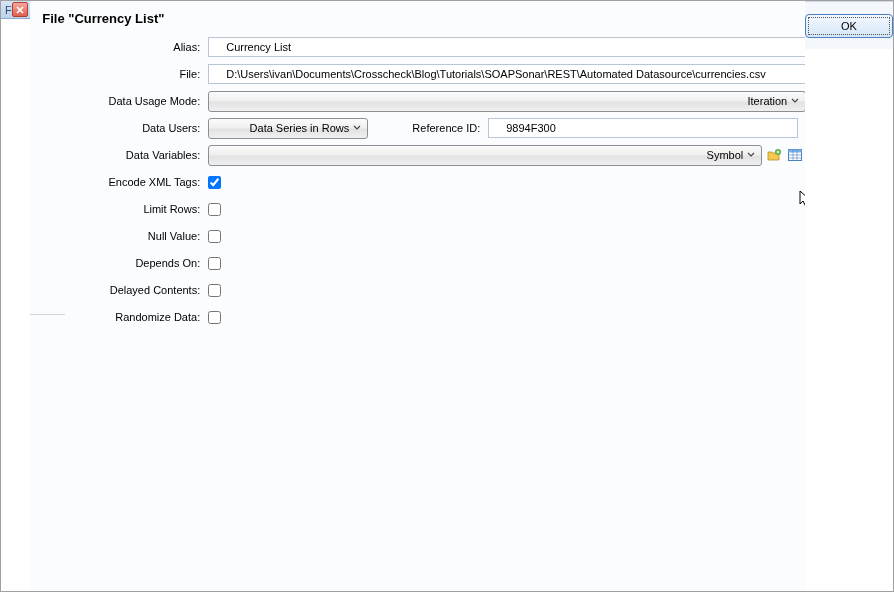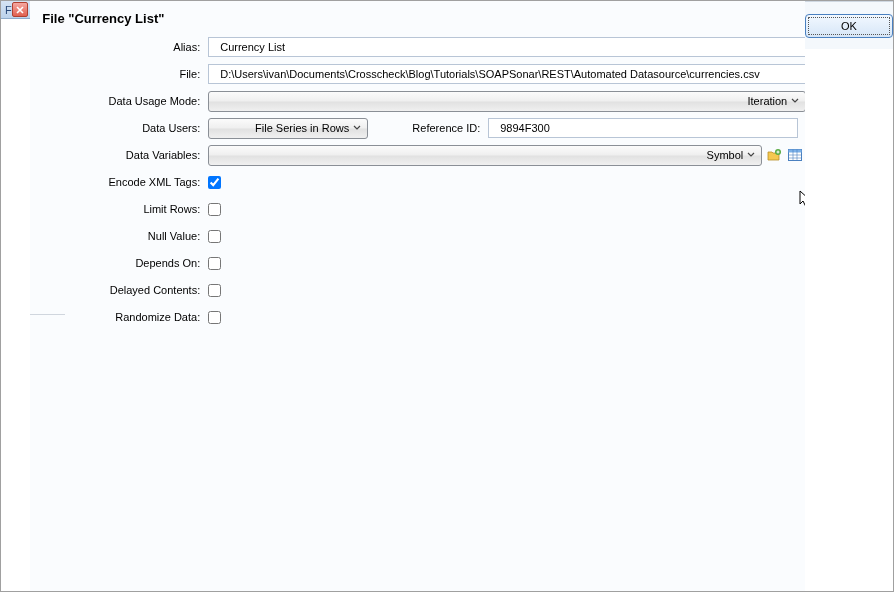--- a/index.html
+++ b/index.html
@@ -100,21 +100,21 @@
   }
   .form-label {
     width: 168px;
     text-align: right;
     padding-right: 8px;
   }
   .text-input {
     height: 20px;
     border: 1px solid #b8c5d6;
     background: #fff;
-    padding: 0 11px;
+    padding: 0 17px;
     font-family: inherit;
     font-size: 11px;
   }
   .dd {
     height: 21px;
     border: 1px solid #8a8f96;
     border-radius: 3px;
     background: linear-gradient(#fbfbfb 0%, #efefef 48%, #e1e1e1 52%, #f0f0f0 100%);
     display: flex;
     align-items: center;
@@ -234,21 +234,21 @@
               <svg width="8" height="6" viewBox="0 0 8 6">
                 <path d="M1 1 L4 4 L7 1" fill="none" stroke="#444" stroke-width="1.2"></path>
               </svg>
             </span>
         </div>
       </div>
 
       <div class="form-row">
         <div class="form-label">Data Users:</div>
         <div class="dd" style="width:160px">
-          <span class="dd-text">File Series in Rows</span>
+          <span class="dd-text">Data Series in Rows</span>
           <span class="dd-arrow">
               <svg width="8" height="6" viewBox="0 0 8 6">
                 <path d="M1 1 L4 4 L7 1" fill="none" stroke="#444" stroke-width="1.2"></path>
               </svg>
             </span>
         </div>
         <div style="width:120px;text-align:right;padding-right:8px">Reference ID:</div>
         <input class="text-input" style="width: 310px;" value="9894F300">
       </div>
 

